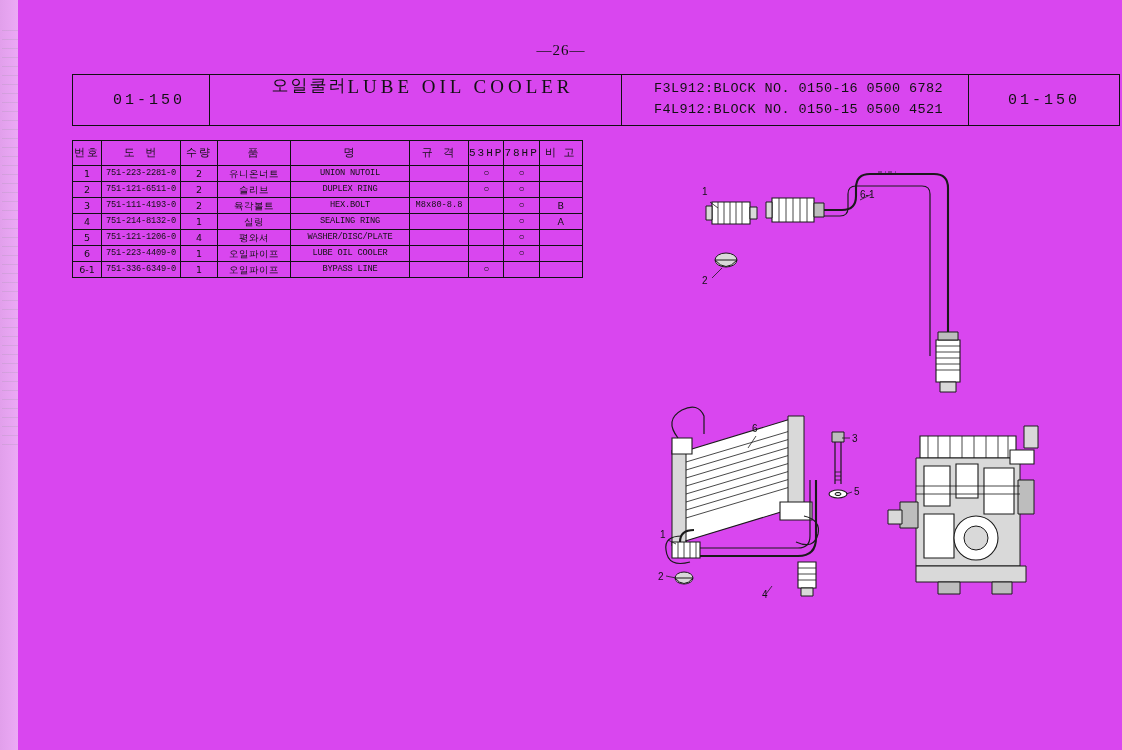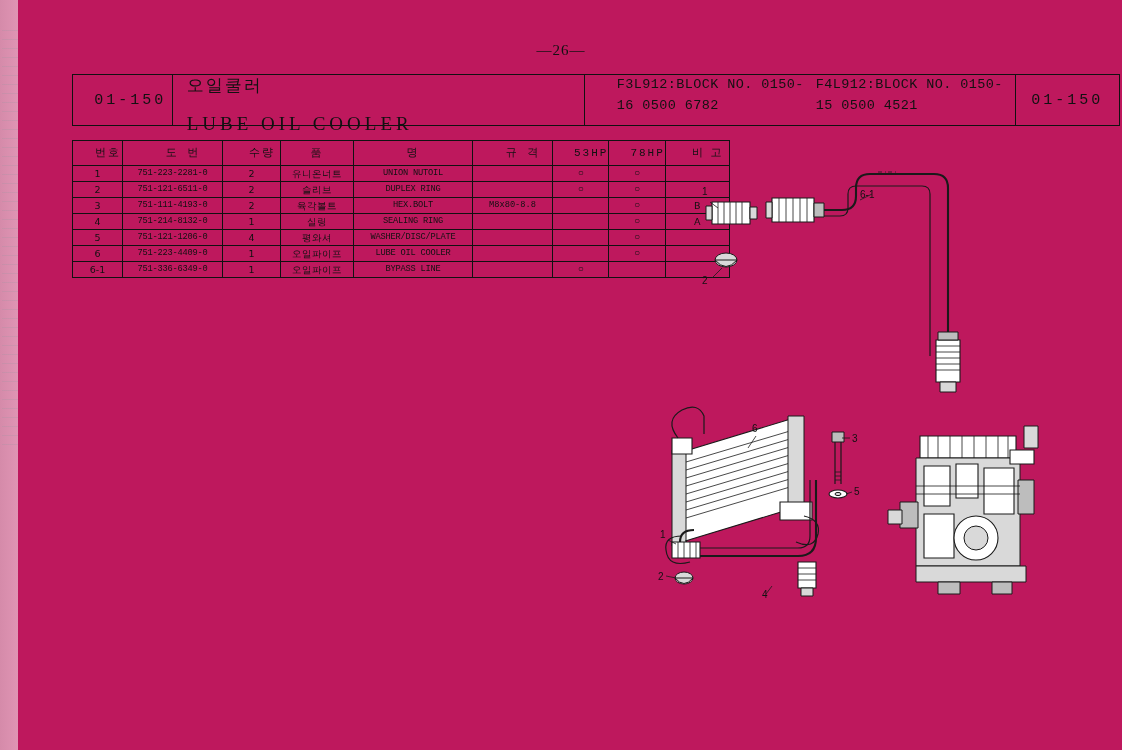--- a/index.html
+++ b/index.html
@@ -13,21 +13,21 @@
     position: relative;
     font-family: "Liberation Serif", serif;
     color: #111;
     overflow: hidden;
   }
   .page {
     position: absolute;
     left: 0; top: 0;
     width: 1122px;
     height: 750px;
-    background: #be185d;
+    background: #d946ef;
   }
   
   .scan-edge {
     position: absolute;
     left: 0; top: 0;
     width: 18px; height: 750px;
     background: linear-gradient(to right, #e8e8e8, #fbfbfb);
     opacity: .55;
   }
   .scan-streaks {
@@ -67,40 +67,39 @@
     font-size: 15px;
     letter-spacing: 3px;
     font-family: "Liberation Mono", monospace;
   }
   .hdr-title {
     flex: 0 0 412px;
     border-right: 1.6px solid #111;
     padding: 2px 0 0 14px;
     box-sizing: border-box;
     display: flex;
-    flex-direction: column;
-    gap: 19px;
+    justify-content: center;
   }
   .hdr-title .kr {
     font-size: 17px;
     letter-spacing: 2px;
     font-family: "DejaVu Sans", sans-serif;
     line-height: 1.05;
   }
   .hdr-title .en {
     font-size: 19px;
     letter-spacing: 4px;
     font-family: "Liberation Serif", serif;
     line-height: 1.1;
   }
   .hdr-block {
     flex: 1 1 auto;
     border-right: 1.6px solid #111;
     display: flex;
-    flex-direction: row;
+    flex-direction: column;
     justify-content: center;
     padding-left: 32px;
     box-sizing: border-box;
     font-family: "Liberation Mono", monospace;
     font-size: 13.5px;
     letter-spacing: .4px;
     line-height: 1.55;
   }
   .hdr-code-right {
     width: 150px;
@@ -127,21 +126,20 @@
     height: 15px;
     line-height: 15px;
     white-space: nowrap;
   }
   .parts-table thead th {
     height: 24px;
     line-height: 24px;
     font-weight: normal;
     font-size: 11px;
     letter-spacing: 2px;
-    padding-left: 21px;
   }
   .c-no    { width: 28px; }
   .c-dwg   { width: 78px; font-family: "Liberation Mono", monospace; font-size: 8.7px; letter-spacing: -.2px; }
   .c-qty   { width: 36px; }
   .c-kr    { width: 72px; text-align: left; padding-left: 6px; letter-spacing: .5px; }
   .c-en    { width: 118px; text-align: left; padding-left: 4px; font-family: "Liberation Mono", monospace; font-size: 8.7px; letter-spacing: -.2px; }
   .c-spec  { width: 58px; font-family: "Liberation Mono", monospace; font-size: 8.7px; }
   .c-hp    { width: 32px; font-family: Liberation Mono, monospace; font-size: 10px; }
   .c-rmk   { width: 42px; }
 

